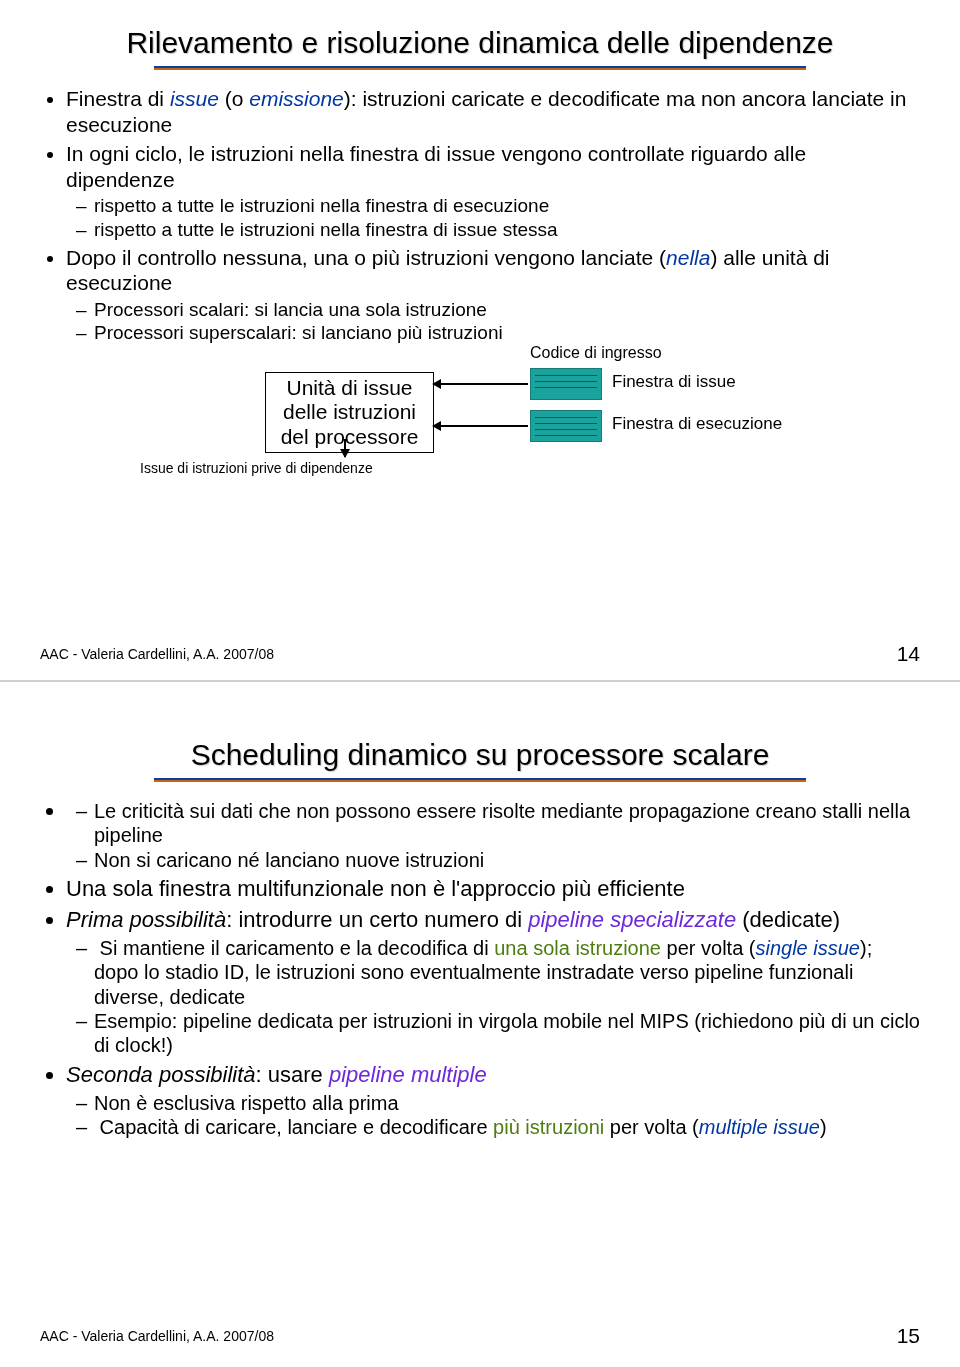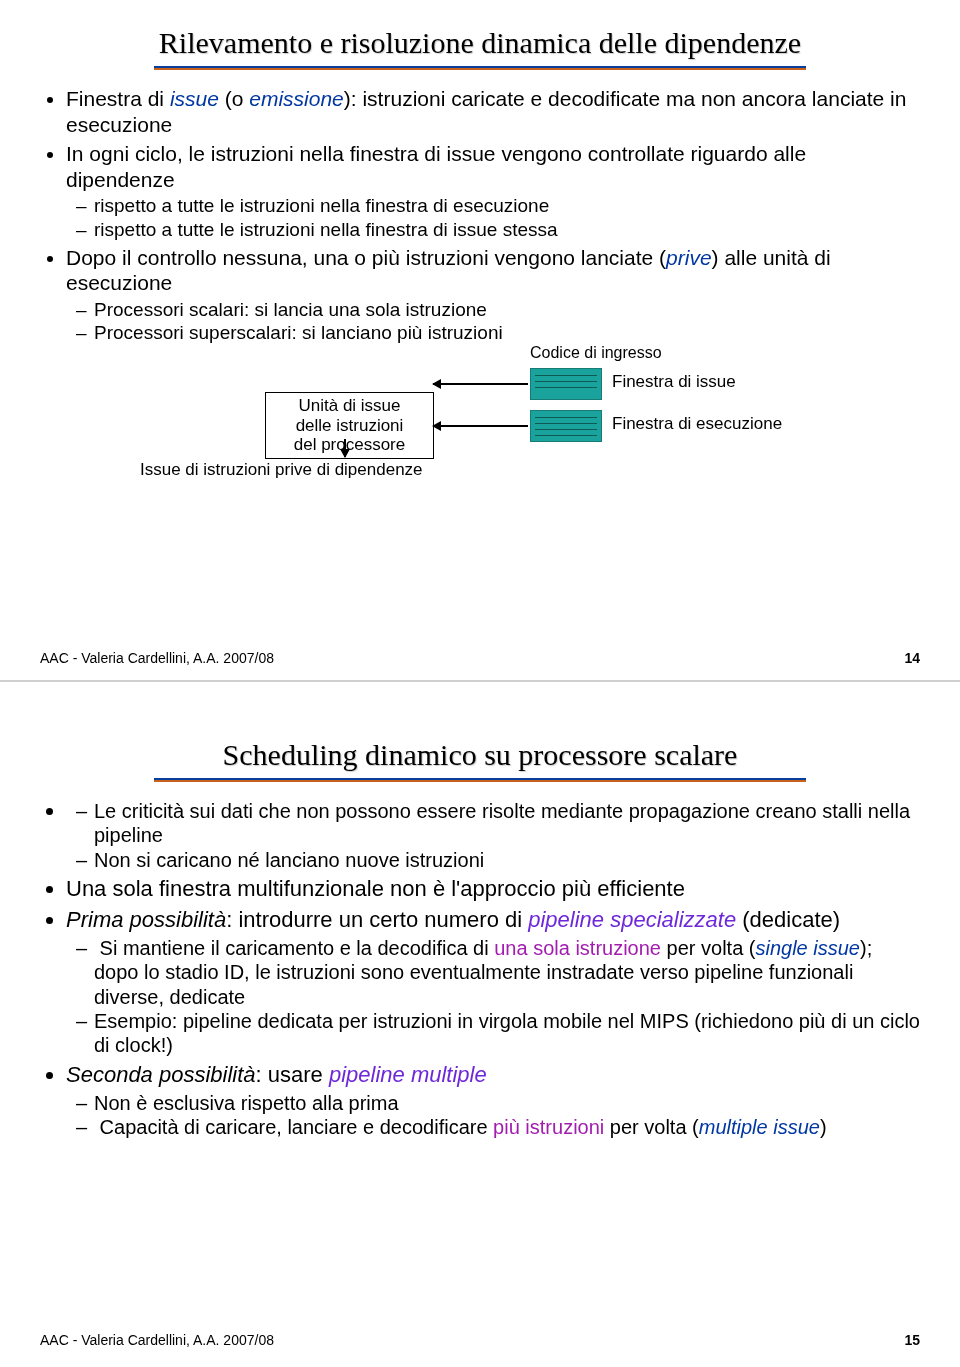--- a/index.html
+++ b/index.html
@@ -21,21 +21,20 @@
     border: none;
     border-top: 2px solid #d0d0d0;
     margin: 0;
   }
   .title {
     font-size: 30px;
     text-align: center;
     margin: 6px 0 2px 0;
     text-shadow: 1px 1px 1px #ccc;
     font-weight: normal;
-    font-family: Liberation Serif, serif;
   }
   .title-underline {
     margin: 6px auto 16px auto;
     height: 4px;
     width: 74%;
     background: linear-gradient(to bottom, #0a3e9b 0%, #0a3e9b 50%, #c9611e 50%, #c9611e 100%);
   }
   ul.main {
     margin: 12px 0 0 0;
     padding-left: 26px;
@@ -52,33 +51,33 @@
     list-style-type: none;
   }
   ul.sub > li::before {
     content: "–";
     display: inline-block;
     width: 18px;
     margin-left: -18px;
   }
   .it-blue { color: #0037a3; font-style: italic; }
   .it-orange { color: #6d28d9; font-style: italic; }
-  .blue { color: #a21caf; }
+  .blue { color: #4d7c0f; }
   .footer {
     position: absolute;
     bottom: 14px;
     left: 40px;
     right: 40px;
     display: flex;
     justify-content: space-between;
     align-items: center;
     font-size: 14px;
     color: #000;
   }
-  .footer-page { font-size: 14px; font-weight: bold; }
+  .footer-page { font-size: 21px; }
   .diagram {
     position: relative;
     width: 720px;
     height: 130px;
     margin: 2px auto 0 auto;
     font-size: 16px;
     left: 20px;
   }
   .diag-top-label {
     position: absolute;
@@ -88,24 +87,23 @@
     white-space: nowrap;
   }
   .diag-box {
     position: absolute;
     left: 125px;
     top: 24px;
     width: 155px;
     border: 1.5px solid #000;
     padding: 3px 6px;
     text-align: center;
-    font-size: 17px;
+    font-size: 21px;
     line-height: 1.15;
     background: #fff;
-    margin-top: 20px;
   }
   .diag-queue {
     position: absolute;
     width: 70px;
     height: 30px;
     background: #1aa39c;
     border: 1px solid #187c76;
   }
   .diag-queue.q1 { left: 390px; top: 20px; }
   .diag-queue.q2 { left: 390px; top: 62px; }
@@ -157,21 +155,21 @@
     position: absolute;
     left: 472px;
     font-size: 17px;
   }
   .diag-right-label.r1 { top: 24px; text-align: right; }
   .diag-right-label.r2 { top: 66px; }
   .diag-bottom-text {
     position: absolute;
     left: 0px;
     top: 112px;
-    font-size: 17px;
+    font-size: 14px;
     white-space: nowrap;
   }
   .slide2 ul.main { font-size: 22px; }
   .slide2 ul.sub { font-size: 20px; }
 </style>
 </head>
 <body>
 
 <div class="slide">
   <h1 class="title">Rilevamento e risoluzione dinamica delle dipendenze</h1>
@@ -182,21 +180,21 @@
       <span>Finestra di </span><span class="it-blue">issue</span><span> (o </span><span class="it-blue">emissione</span><span>): istruzioni caricate e decodificate ma non ancora lanciate in esecuzione</span>
     </li>
     <li>
       <span>In ogni ciclo, le istruzioni nella finestra di issue vengono controllate riguardo alle dipendenze</span>
       <ul class="sub">
         <li>rispetto a tutte le istruzioni nella finestra di esecuzione</li>
         <li>rispetto a tutte le istruzioni nella finestra di issue stessa</li>
       </ul>
     </li>
     <li>
-      <span>Dopo il controllo nessuna, una o più istruzioni vengono lanciate (</span><span class="it-blue">prive</span><span>) alle unità di esecuzione</span>
+      <span>Dopo il controllo nessuna, una o più istruzioni vengono lanciate (</span><span class="it-blue">nella</span><span>) alle unità di esecuzione</span>
       <ul class="sub">
         <li>Processori scalari: si lancia una sola istruzione</li>
         <li>Processori superscalari: si lanciano più istruzioni</li>
       </ul>
     </li>
   </ul>
 
   <div class="diagram">
     <div class="diag-top-label">Codice di ingresso</div>
     <div class="diag-box">

